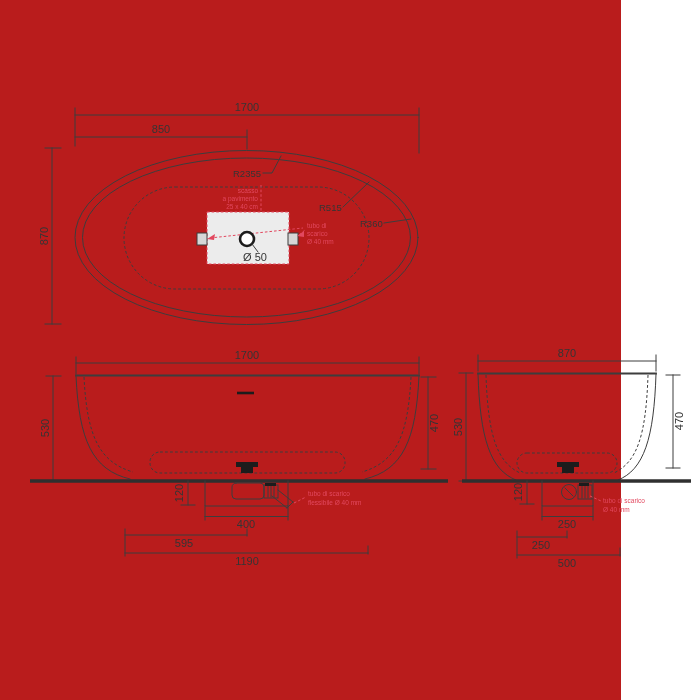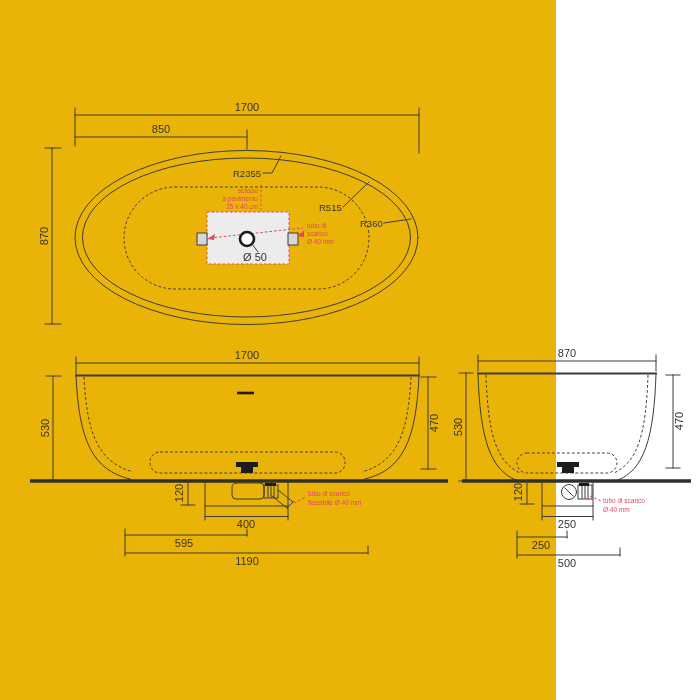--- a/index.html
+++ b/index.html
@@ -1,16 +1,16 @@
 <!DOCTYPE html>
 <html><head>
 <meta charset="utf-8">
 <style>
   html,body{margin:0;padding:0;background:#ffffff;}
-  .page{width:556px;height:700px;background:#eab308;position:relative;
+  .page{width:621px;height:700px;background:#b91c1c;position:relative;
         font-family:"Liberation Sans",sans-serif;}
   svg{display:block;}
   .ln{stroke:#3d3d3d;stroke-width:1;fill:none;stroke-linecap:square;}
   .ln2{stroke:#3d3d3d;stroke-width:1.8;fill:none;stroke-linecap:square;}
   .thick{stroke:#2f2f2f;stroke-width:3.6;fill:none;}
   .dash{stroke:#3d3d3d;stroke-width:1;fill:none;stroke-dasharray:2.8 2.2;}
   .reddash{stroke:#e2485f;stroke-width:1;fill:none;stroke-dasharray:2.6 2;}
   .redfill{fill:#e2485f;stroke:none;}
   .grayfill{fill:#ececec;}
   .connector{fill:#d6d6d6;stroke:#3d3d3d;stroke-width:1;}

